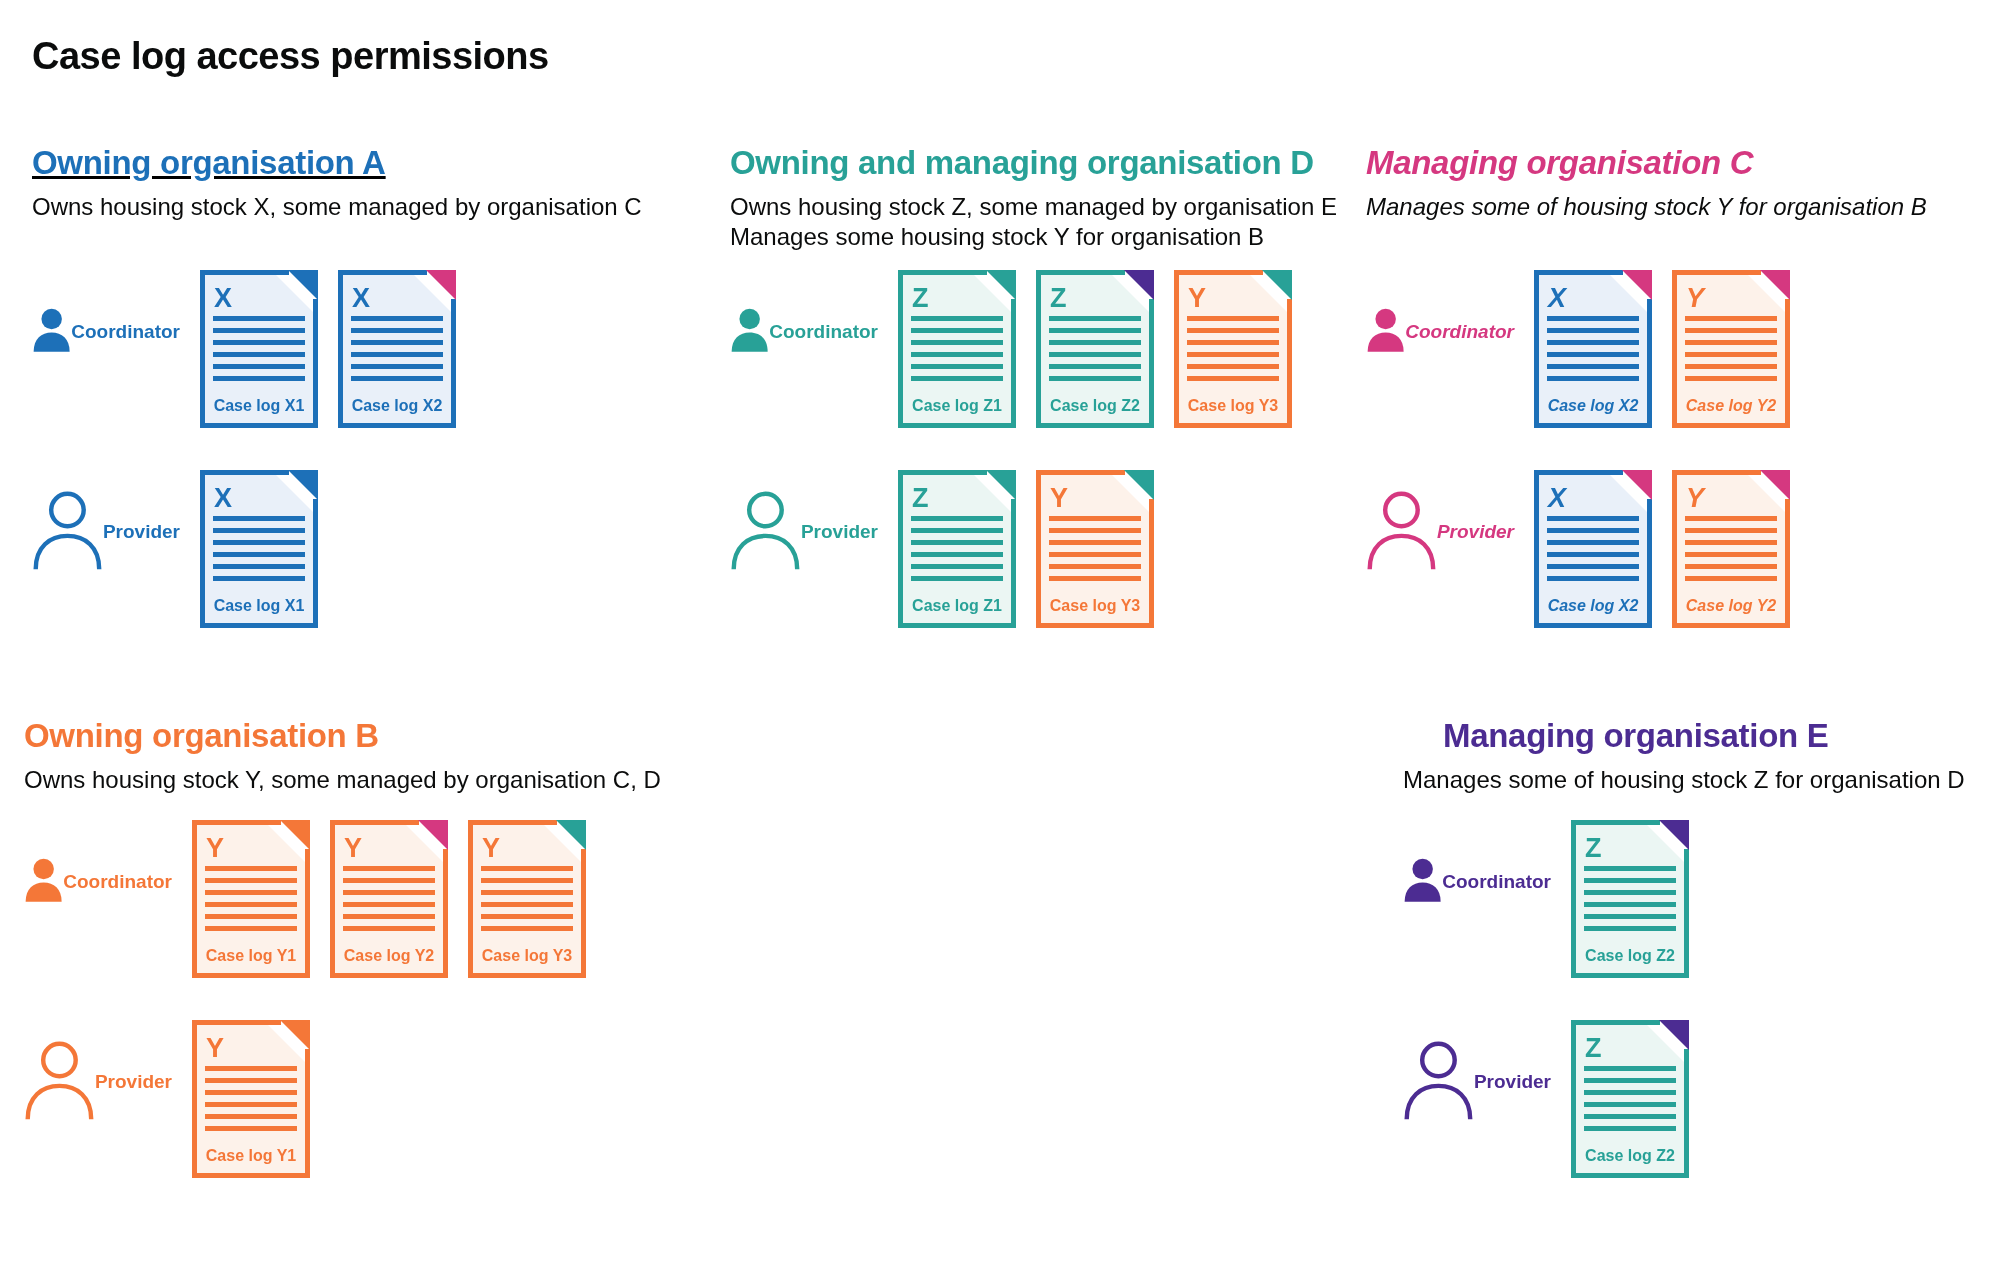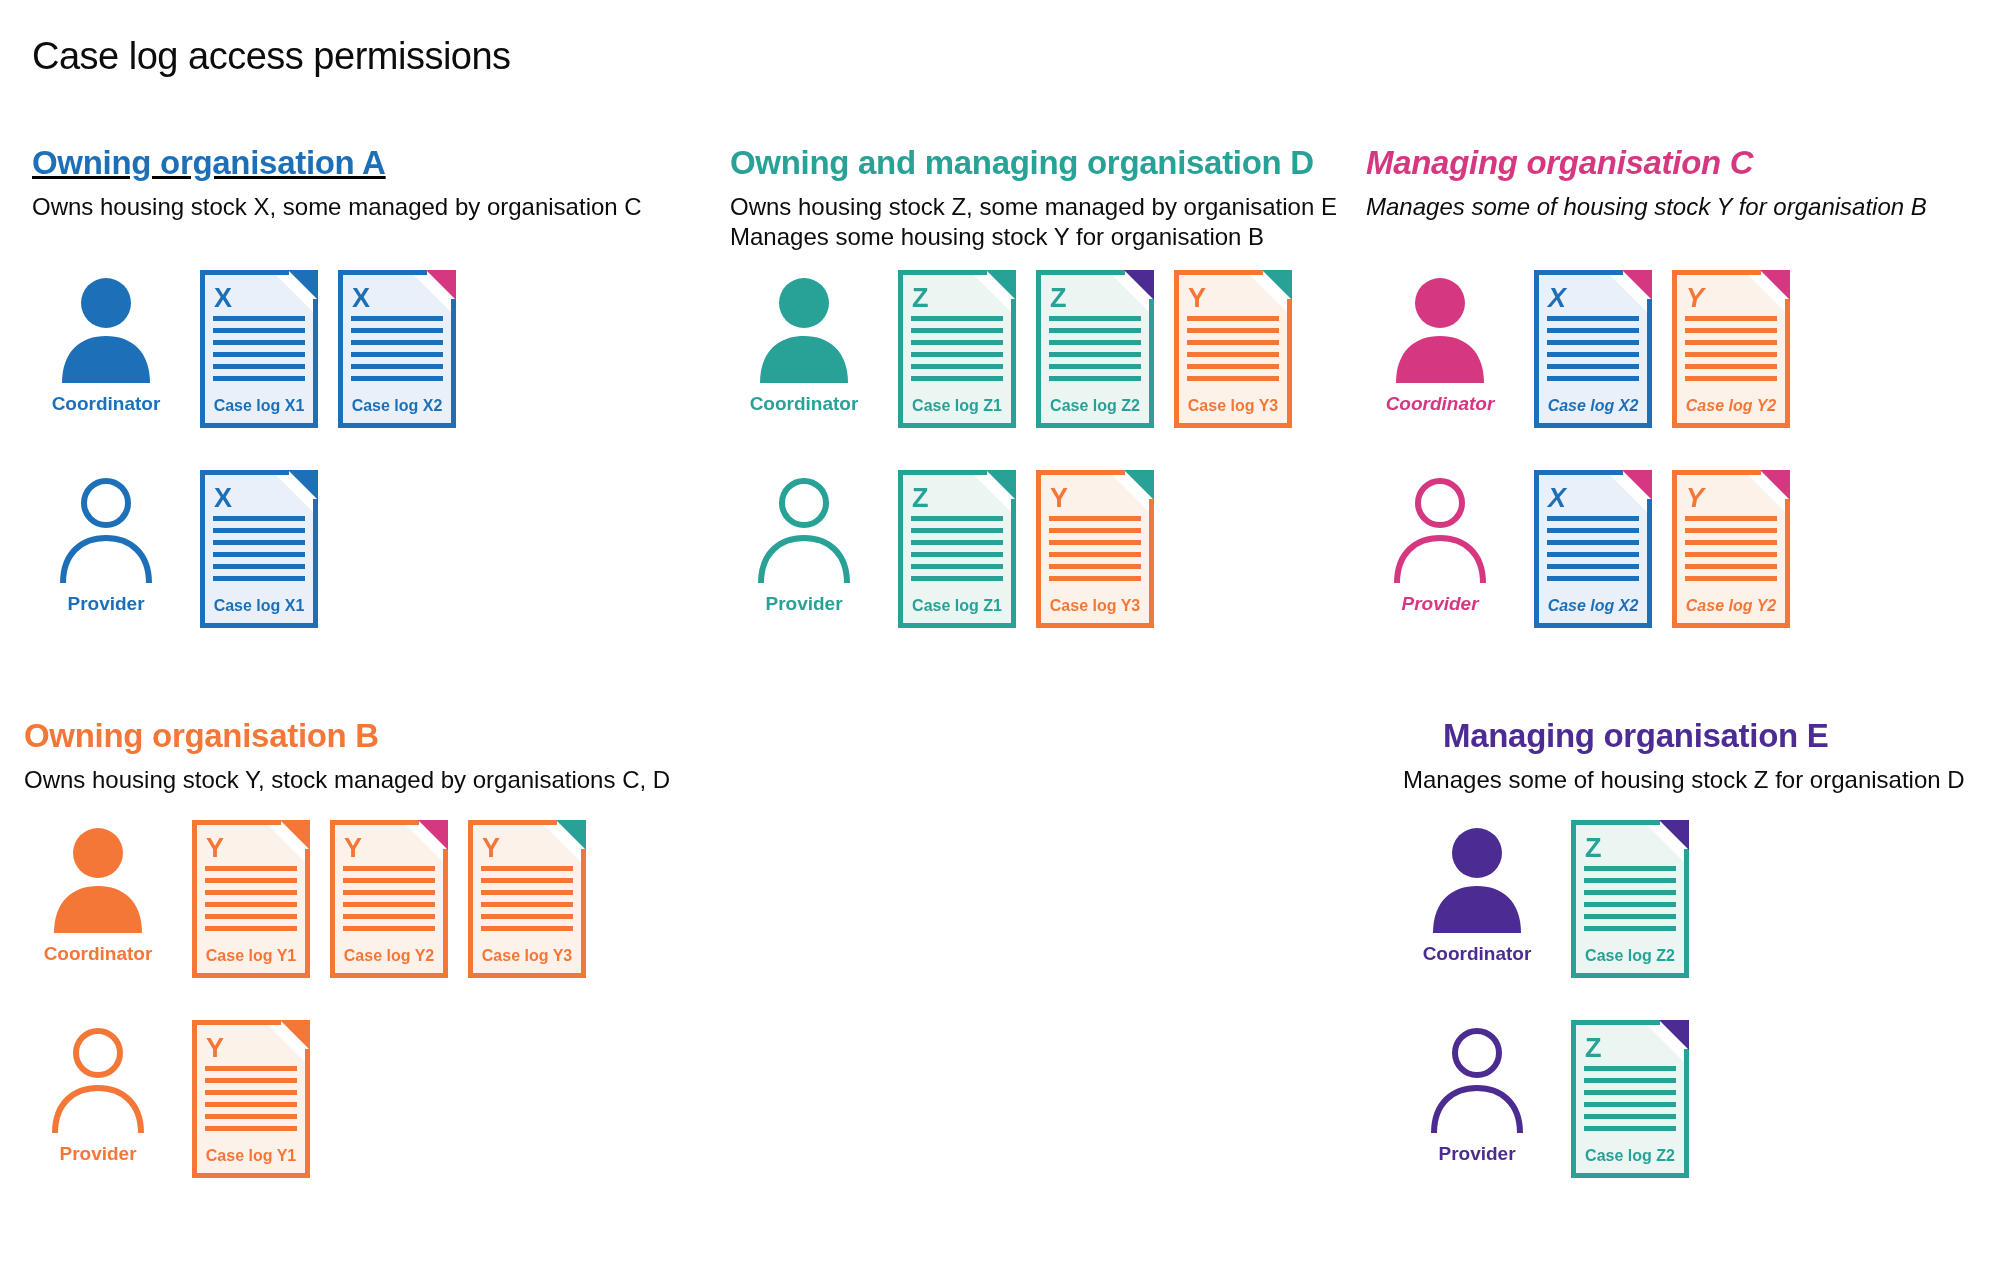--- a/index.html
+++ b/index.html
@@ -3,21 +3,21 @@
 <meta charset="utf-8">
 <style>
   html,body{margin:0;padding:0;}
   body{
     width:2000px;height:1280px;position:relative;overflow:hidden;
     background:#ffffff;
     font-family:"Liberation Sans", sans-serif;
   }
   .page-title{
     position:absolute;left:32px;top:34px;margin:0;
-    font-size:38px;font-weight:normal;line-height:44px;
+    font-size:38px;font-weight:bold;line-height:44px;
     letter-spacing:-0.5px;color:#0b0c0c;
   }
   .org-section{position:absolute;width:670px;}
   .pos-a{left:32px;top:143px;text-decoration:underline;}
   .pos-d{left:730px;top:143px;}
   .pos-c{left:1366px;top:143px;width:590px;font-style:italic;}
   .pos-b{left:24px;top:716px;}
   .pos-e{left:1403px;top:716px;width:590px;}
   .org-heading{
     margin:0;font-size:33px;font-weight:bold;line-height:40px;
@@ -25,21 +25,21 @@
   }
   .org-desc{
     position:absolute;left:0;top:49px;
     font-size:24px;line-height:30px;color:#0b0c0c;white-space:nowrap;
   }
   .org-row{position:absolute;left:0;display:flex;gap:20px;align-items:flex-start;}
   .row-1{top:127px;}
   .row-2{top:327px;}
   .bottom .row-1{top:104px;}
   .bottom .row-2{top:304px;}
-  .persona{flex:0 0 148px;width:148px;display:flex;flex-direction:column;align-items:center;}
+  .persona{flex:0 0 148px;width:148px;display:flex;flex-direction:row;align-items:center;}
   .persona svg{margin-top:7px;display:block;}
   .persona-label{margin-top:10px;font-size:19px;font-weight:bold;line-height:22px;}
   .docs{display:flex;gap:20px;}
   .doc{width:118px;height:158px;}
   .doc svg{display:block;}
 </style>
 </head>
 <body>
 
 <h1 class="page-title">Case log access permissions</h1>
@@ -306,21 +306,21 @@
               <rect x="13" y="106" width="92" height="5" fill="#f47738"></rect>
               <text x="59" y="141" fill="#f47738" font-size="16" font-weight="bold" text-anchor="middle" font-family="Liberation Sans, sans-serif">Case log Y2</text>
             </svg>
           </div>
         </div>
       </div>
     </section>
     <section class="org-section pos-b bottom">
       <h2 class="org-heading" style="color: rgb(244, 119, 56);">Owning organisation B</h2>
       <div class="org-desc">
-        <div>Owns housing stock Y, stock managed by organisations C, D</div>
+        <div>Owns housing stock Y, some managed by organisation C, D</div>
       </div>
       <div class="org-row row-1">
         <div class="persona">
           <svg viewBox="0 0 96 106" width="96" height="106">
             <path d="M4 106 C4 74 23 59 48 59 C73 59 92 74 92 106 Z" fill="#f47738"></path>
             <circle cx="48" cy="26" r="25" fill="#f47738"></circle>
           </svg>
           <div class="persona-label" style="color: rgb(244, 119, 56);">Coordinator</div>
         </div>
         <div class="docs">

